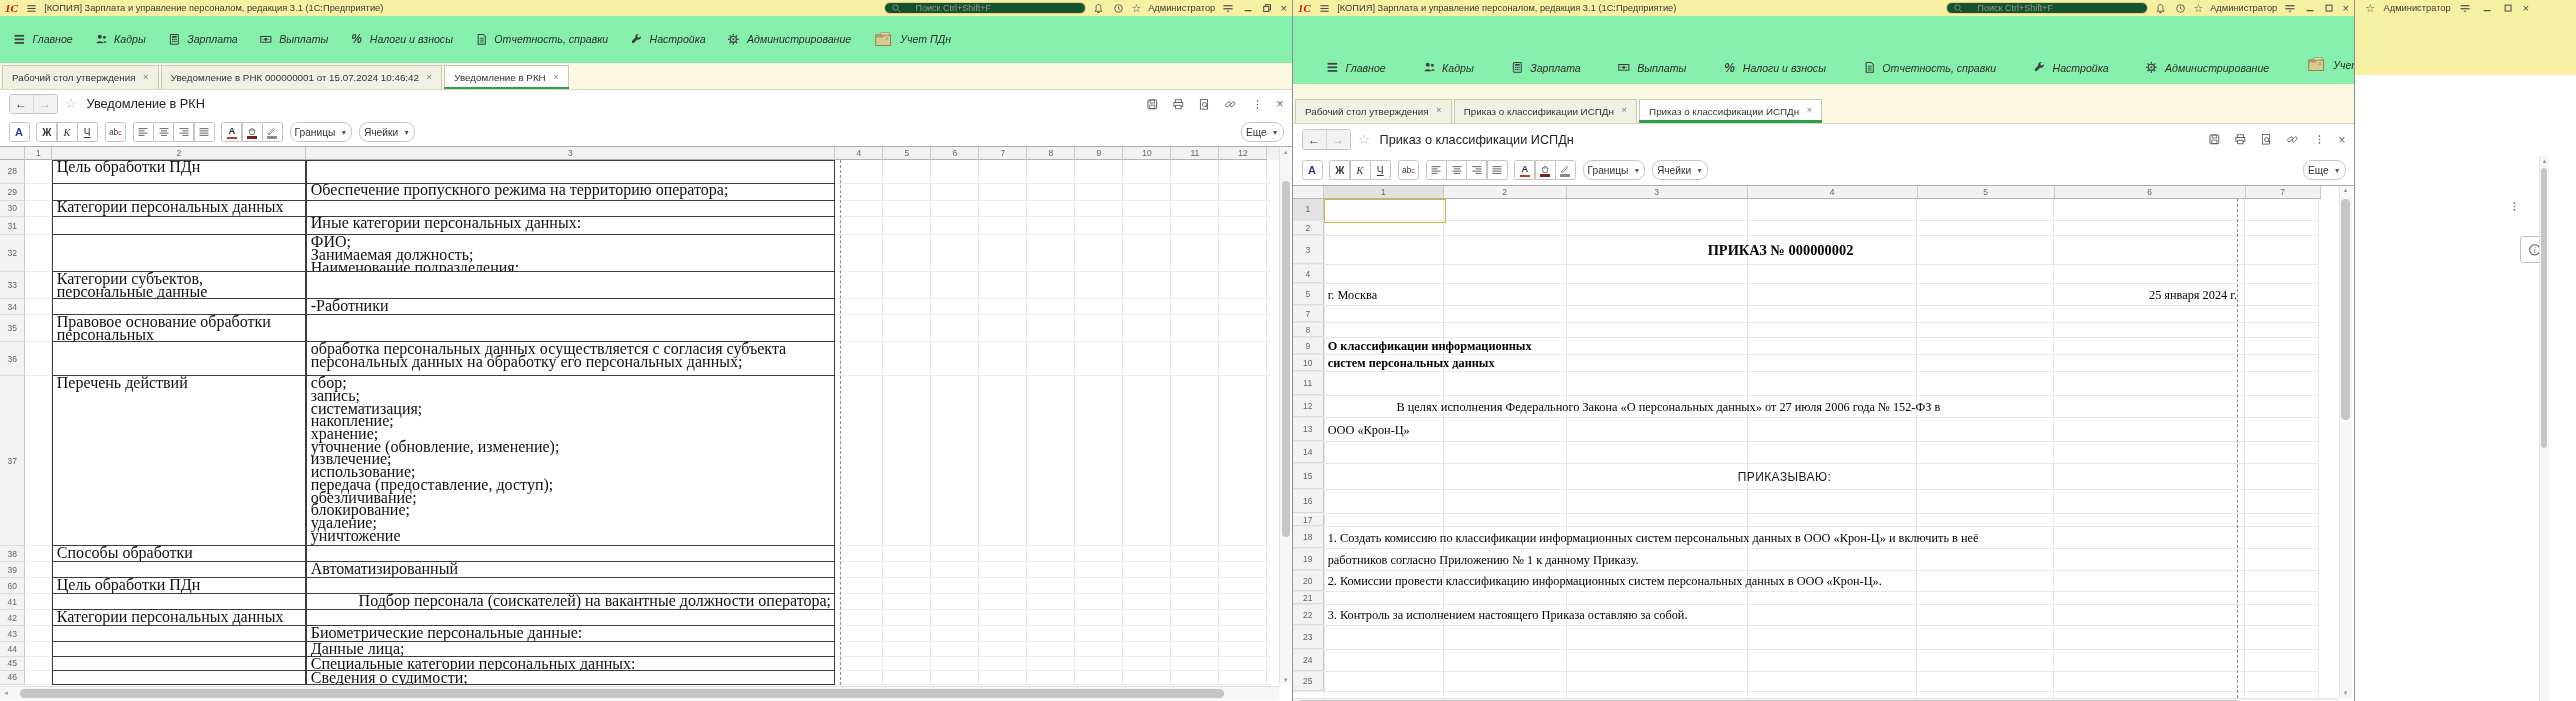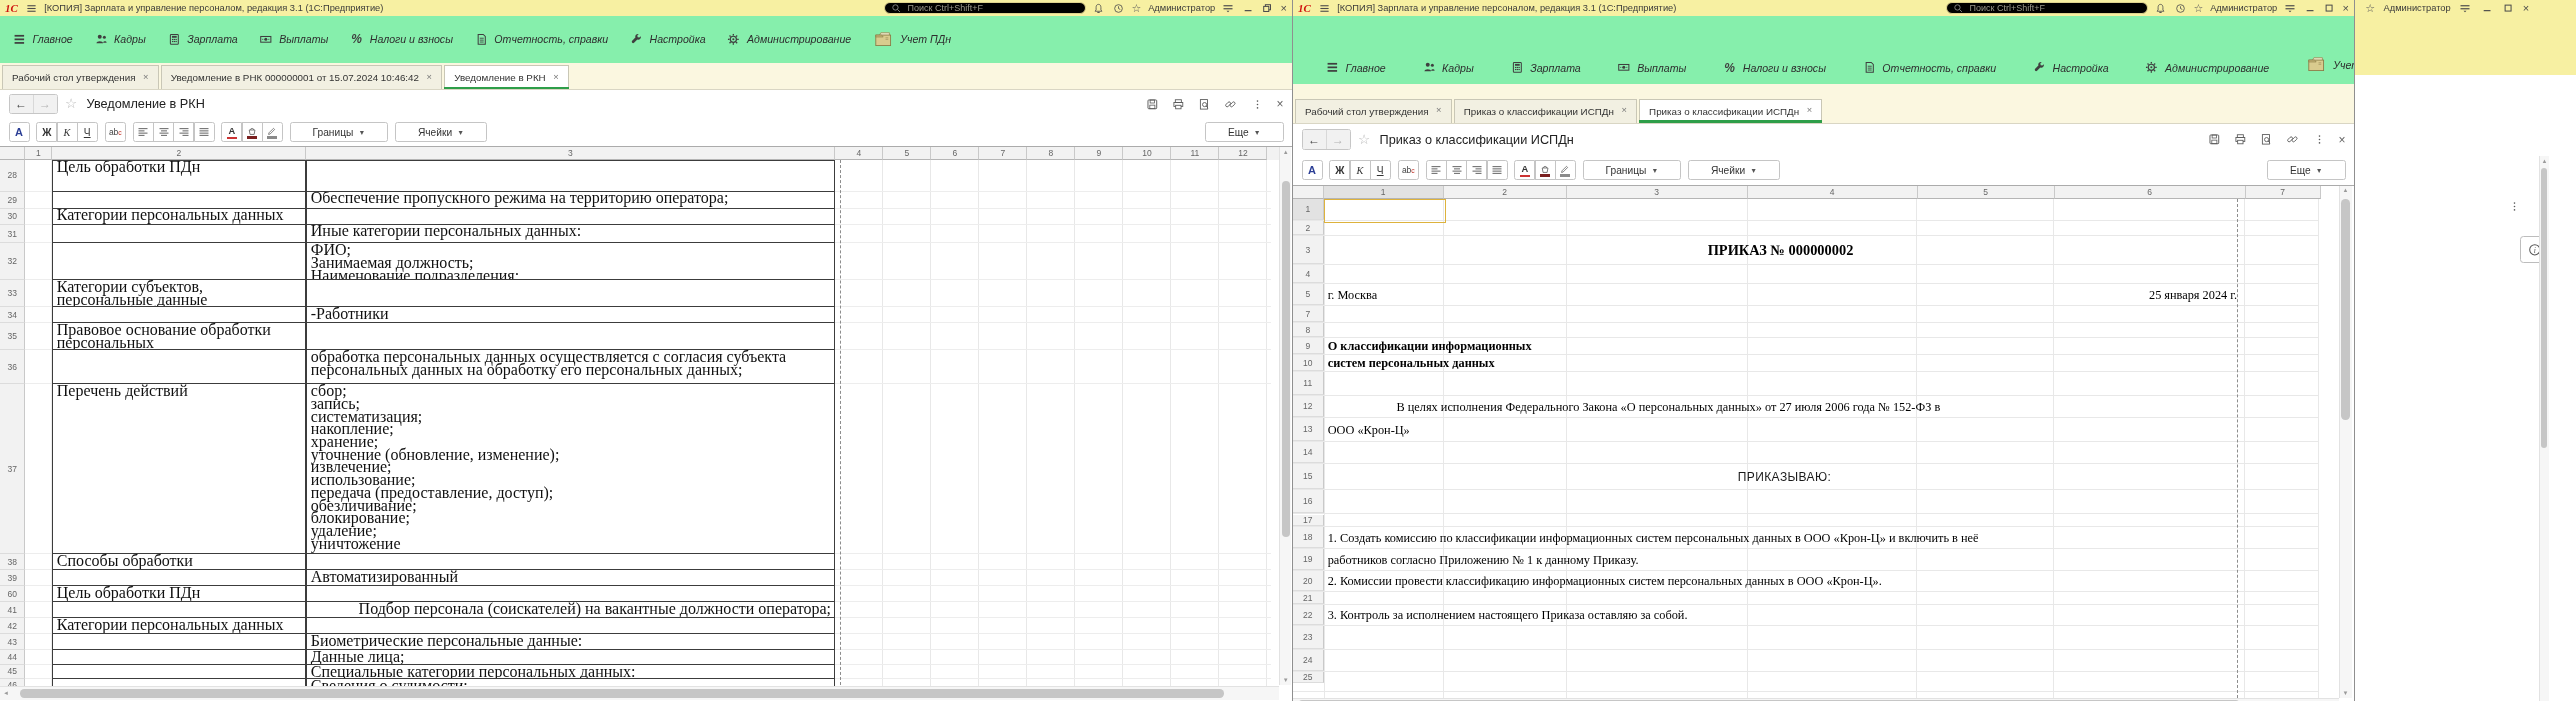--- a/index.html
+++ b/index.html
@@ -8,22 +8,22 @@
   #win-left{left:0;width:1292px;}
   #win-mid{left:1292px;width:1062px;border-left:0.8px solid #8f8f8f;}
   #win-right{left:2354px;width:222px;border-left:0.8px solid #8f8f8f;}
 
   
   .titlebar{height:16px;background:#f7f0a2;display:flex;align-items:center;padding:0 5.1px;gap:6.8px;
     font-size:9.3px;color:#3a3a3a;}
   .logo1c{color:#cf1410;font-weight:bold;font-style:italic;font-family:"Liberation Serif","DejaVu Serif",serif;
     font-size:11px;line-height:1;}
   .tb-title{white-space:nowrap;overflow:hidden;}
-  .searchbox{margin-left:auto;width:202px;height:12px;background:#000000;border:0.8px solid #ded38f;
-    border-radius:6px;display:flex;align-items:center;padding:0 5.1px;gap:5px;color:#9b988a;font-size:9px;
+  .searchbox{margin-left:auto;width:202px;height:12px;background:#14532d;border:0.8px solid #ded38f;
+    border-radius:6px;display:flex;align-items:center;padding:0 5.1px;gap:13px;color:#9b988a;font-size:9px;
     box-sizing:border-box;}
   .tb-ic{width:12.7px;height:12px;display:flex;align-items:center;justify-content:center;color:#4c4c4c;flex:none;}
   .tb-user{font-size:9.3px;color:#3a3a3a;white-space:nowrap;}
   .tb-x{font-size:11px;color:#4c4c4c;line-height:1;}
   .star-glyph{font-size:11px;color:#5c5c5c;line-height:1;}
 
   
   .menubar{background:#86efac;display:flex;align-items:center;gap:21px;padding:0 12px;font-style:italic;}
   #win-left .menubar{height:47px;}
   #win-mid .menubar{height:59px;align-items:flex-end;padding-bottom:8.5px;gap:36px;padding-left:32px;}
@@ -67,21 +67,21 @@
   .btngroup{display:flex;gap:0;}
   .btngroup .btn{border-radius:0;margin-left:-0.8px;}
   .btngroup .btn:first-child{border-radius:2.5px 0 0 2.5px;margin-left:0;}
   .btngroup .btn:last-child{border-radius:0 2.5px 2.5px 0;}
   .fA{color:#2c3f96;font-weight:bold;font-size:11px;}
   .bJ{font-weight:bold;}
   .bK{font-style:italic;font-family:"Liberation Serif","DejaVu Serif",serif;}
   .bC{text-decoration:underline;}
   .btn.stack{flex-direction:column;gap:0.8px;padding-top:1.7px;}
   .cbar{display:block;width:10.2px;height:2.5px;}
-  .dd{gap:5.1px;padding:0 22px;font-size:10.2px;color:#333;}
+  .dd{gap:5.1px;padding:0 4px;font-size:10.2px;color:#333;border-radius:9px;}
   .caret{font-size:6.8px;color:#555;}
   .more{margin-left:auto;}
   .abc1{font-size:8.5px;color:#444;}
   .abc2{font-size:6.8px;color:#c03026;}
 
   
   .content{position:relative;background:#fff;overflow:hidden;}
   #win-left .content{height:556px;}
   #win-mid .content{height:526px;}
   .gridhead{display:flex;background:#f2f2f2;font-size:8.5px;color:#666;}
@@ -463,21 +463,21 @@
           <div class="gh" style="width: 48px;">4</div>
           <div class="gh" style="width: 48px;">5</div>
           <div class="gh" style="width: 48px;">6</div>
           <div class="gh" style="width: 48px;">7</div>
           <div class="gh" style="width: 48px;">8</div>
           <div class="gh" style="width: 48px;">9</div>
           <div class="gh" style="width: 48px;">10</div>
           <div class="gh" style="width: 48px;">11</div>
           <div class="gh" style="width: 48px;">12</div>
         </div>
-        <div class="grow first" style="height: 32px;">
+        <div class="grow first" style="height: 24px;">
           <div class="rn">28</div>
           <div class="c1"></div>
           <div class="c2 cellb">Цель обработки ПДн</div>
           <div class="c3 cellb"></div>
           <div class="rest"></div>
         </div>
         <div class="grow hb" style="height: 17px;">
           <div class="rn">29</div>
           <div class="c1"></div>
           <div class="c2 cellb"></div>
@@ -1071,21 +1071,21 @@
           </div>
         </div>
         <div class="grow-r" style="height: 24px;">
           <div class="rn">23</div>
           <div class="rcontent serif"></div>
         </div>
         <div class="grow-r" style="height: 22px;">
           <div class="rn">24</div>
           <div class="rcontent serif"></div>
         </div>
-        <div class="grow-r" style="height: 20.4px; flex-direction: column;">
+        <div class="grow-r" style="height: 20.4px;">
           <div class="rn">25</div>
           <div class="rcontent serif"></div>
         </div>
       </div>
     <div class="vscroll" style="right:2.5px;top:0;bottom:13.6px;width:12px;">
       <span class="sarrow" style="top:1.7px;">▲</span>
       <div class="sthumbv" style="top:13.6px;height:221px;"></div>
       <span class="sarrow" style="bottom:1.7px;">▼</span>
     </div>
     <div class="hscroll" style="left:0;right:15.3px;bottom:0.8px;height:12px;">

